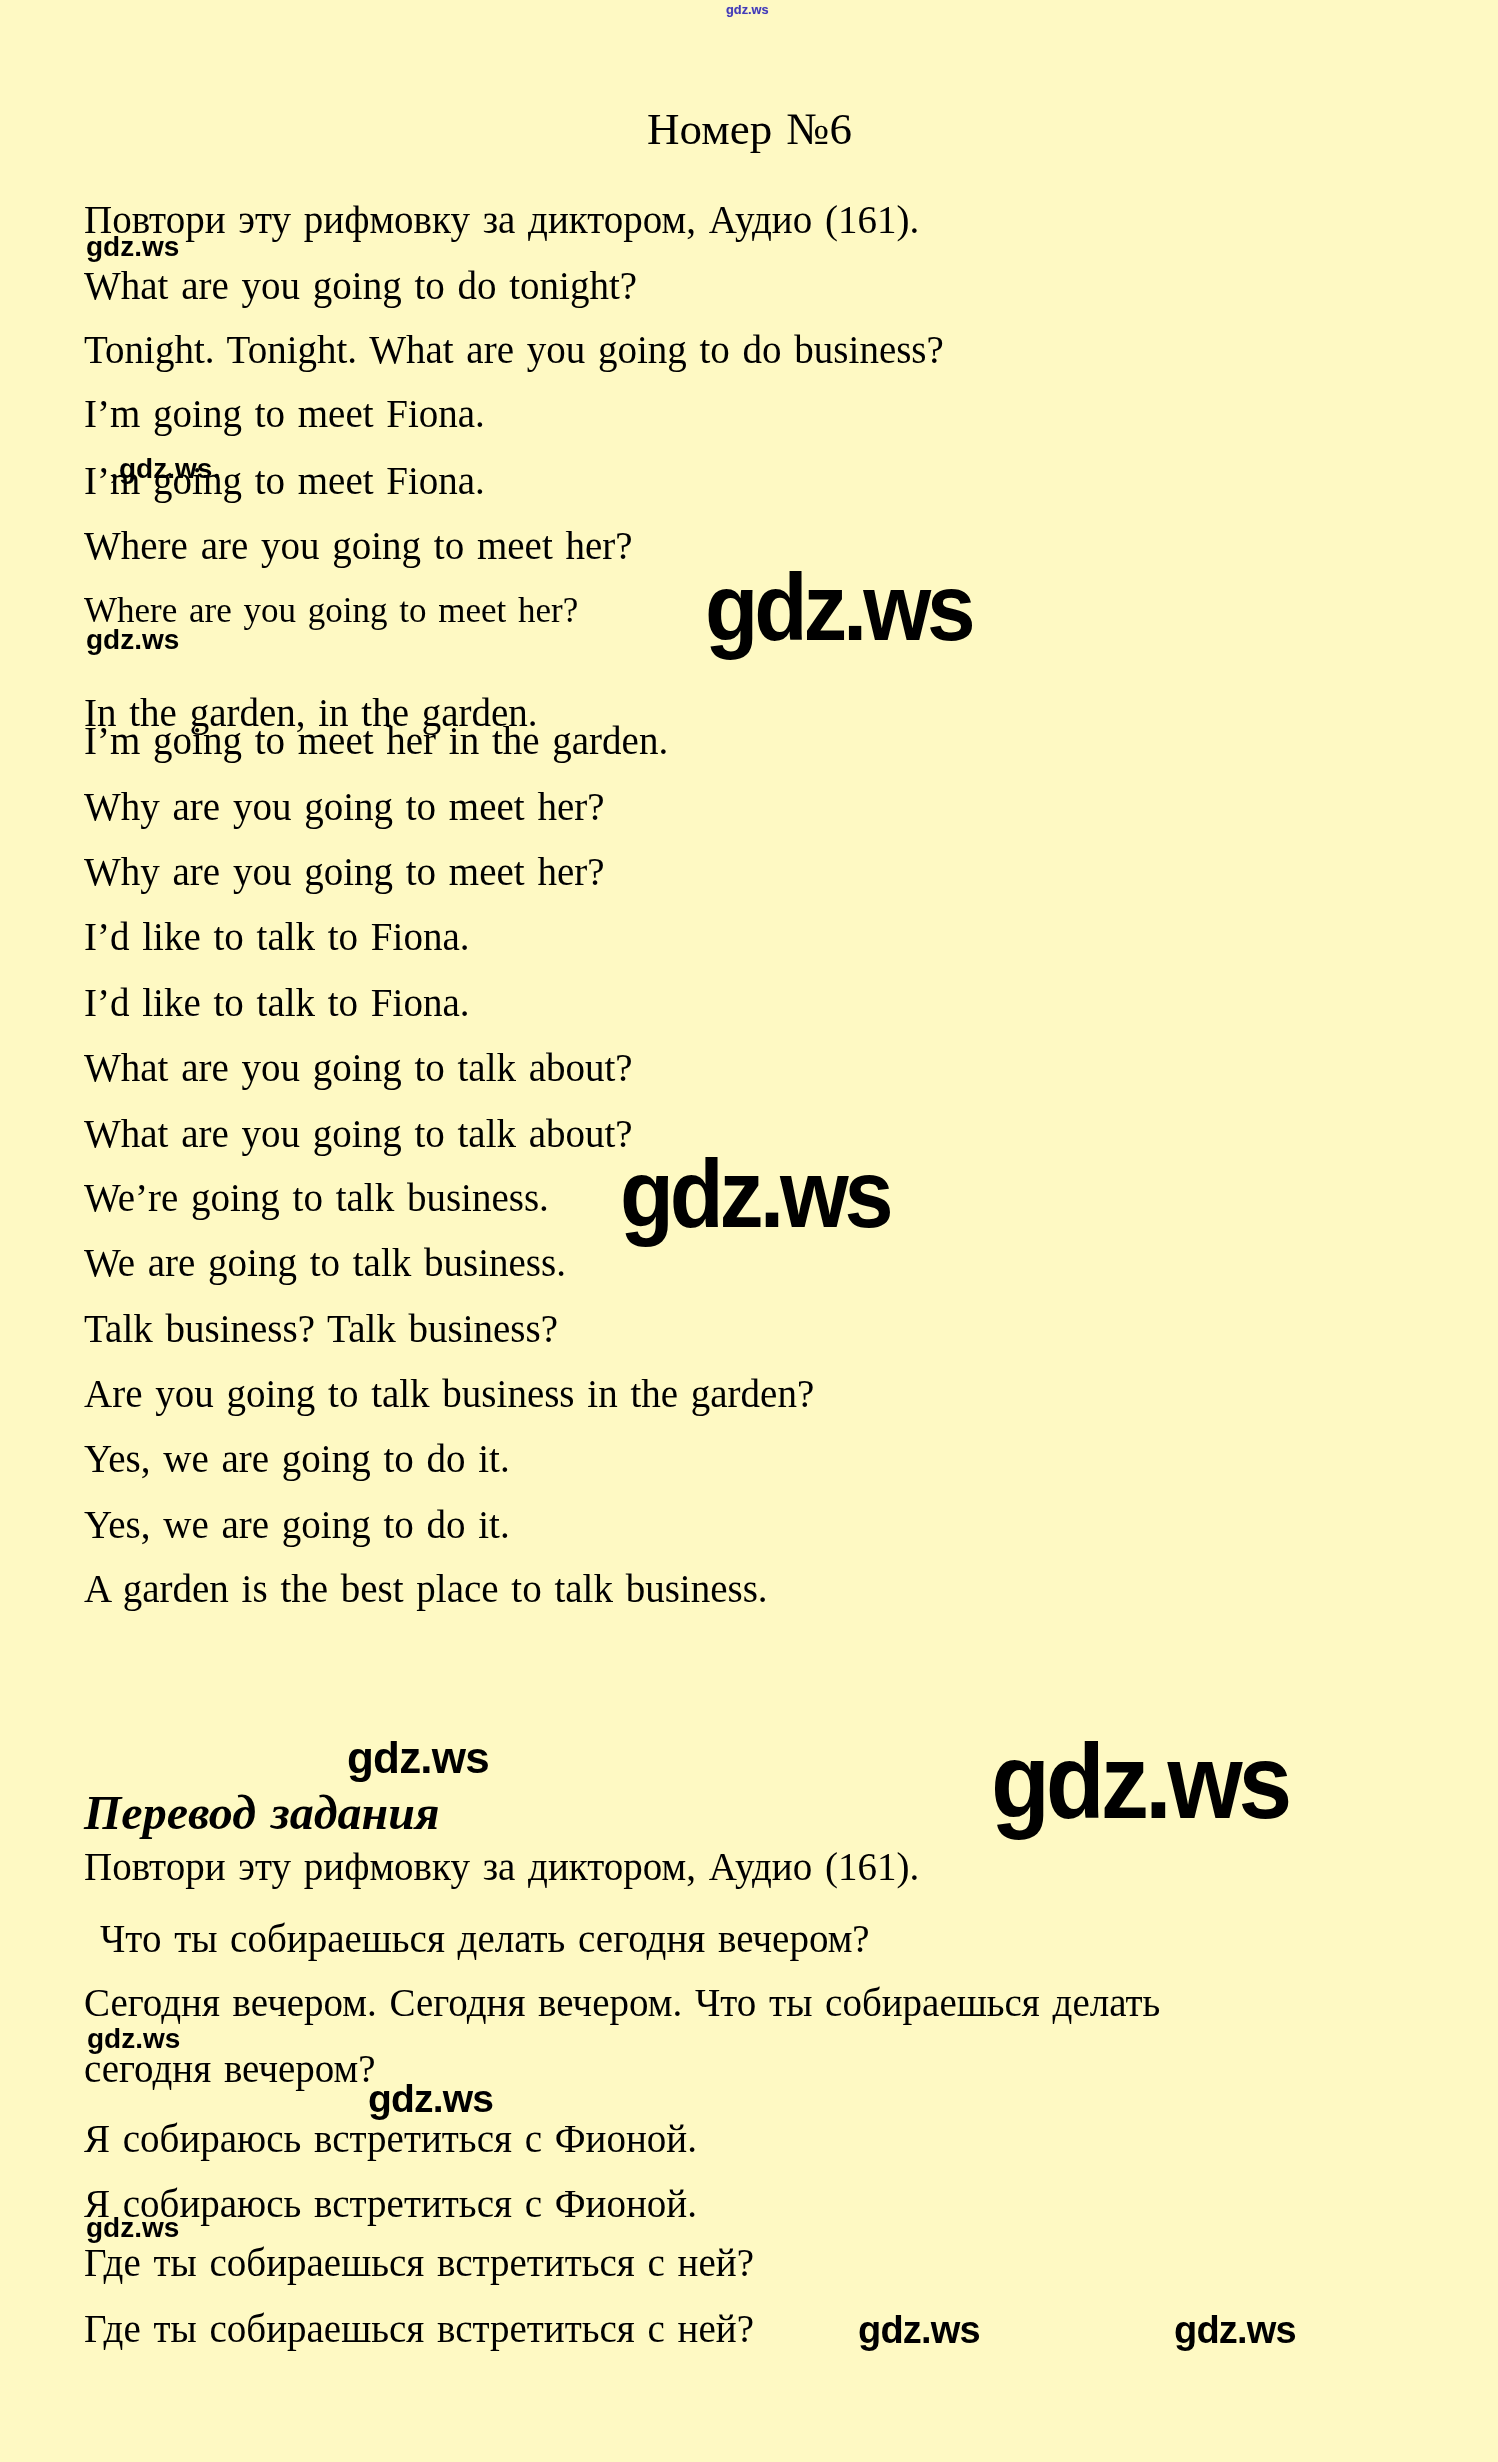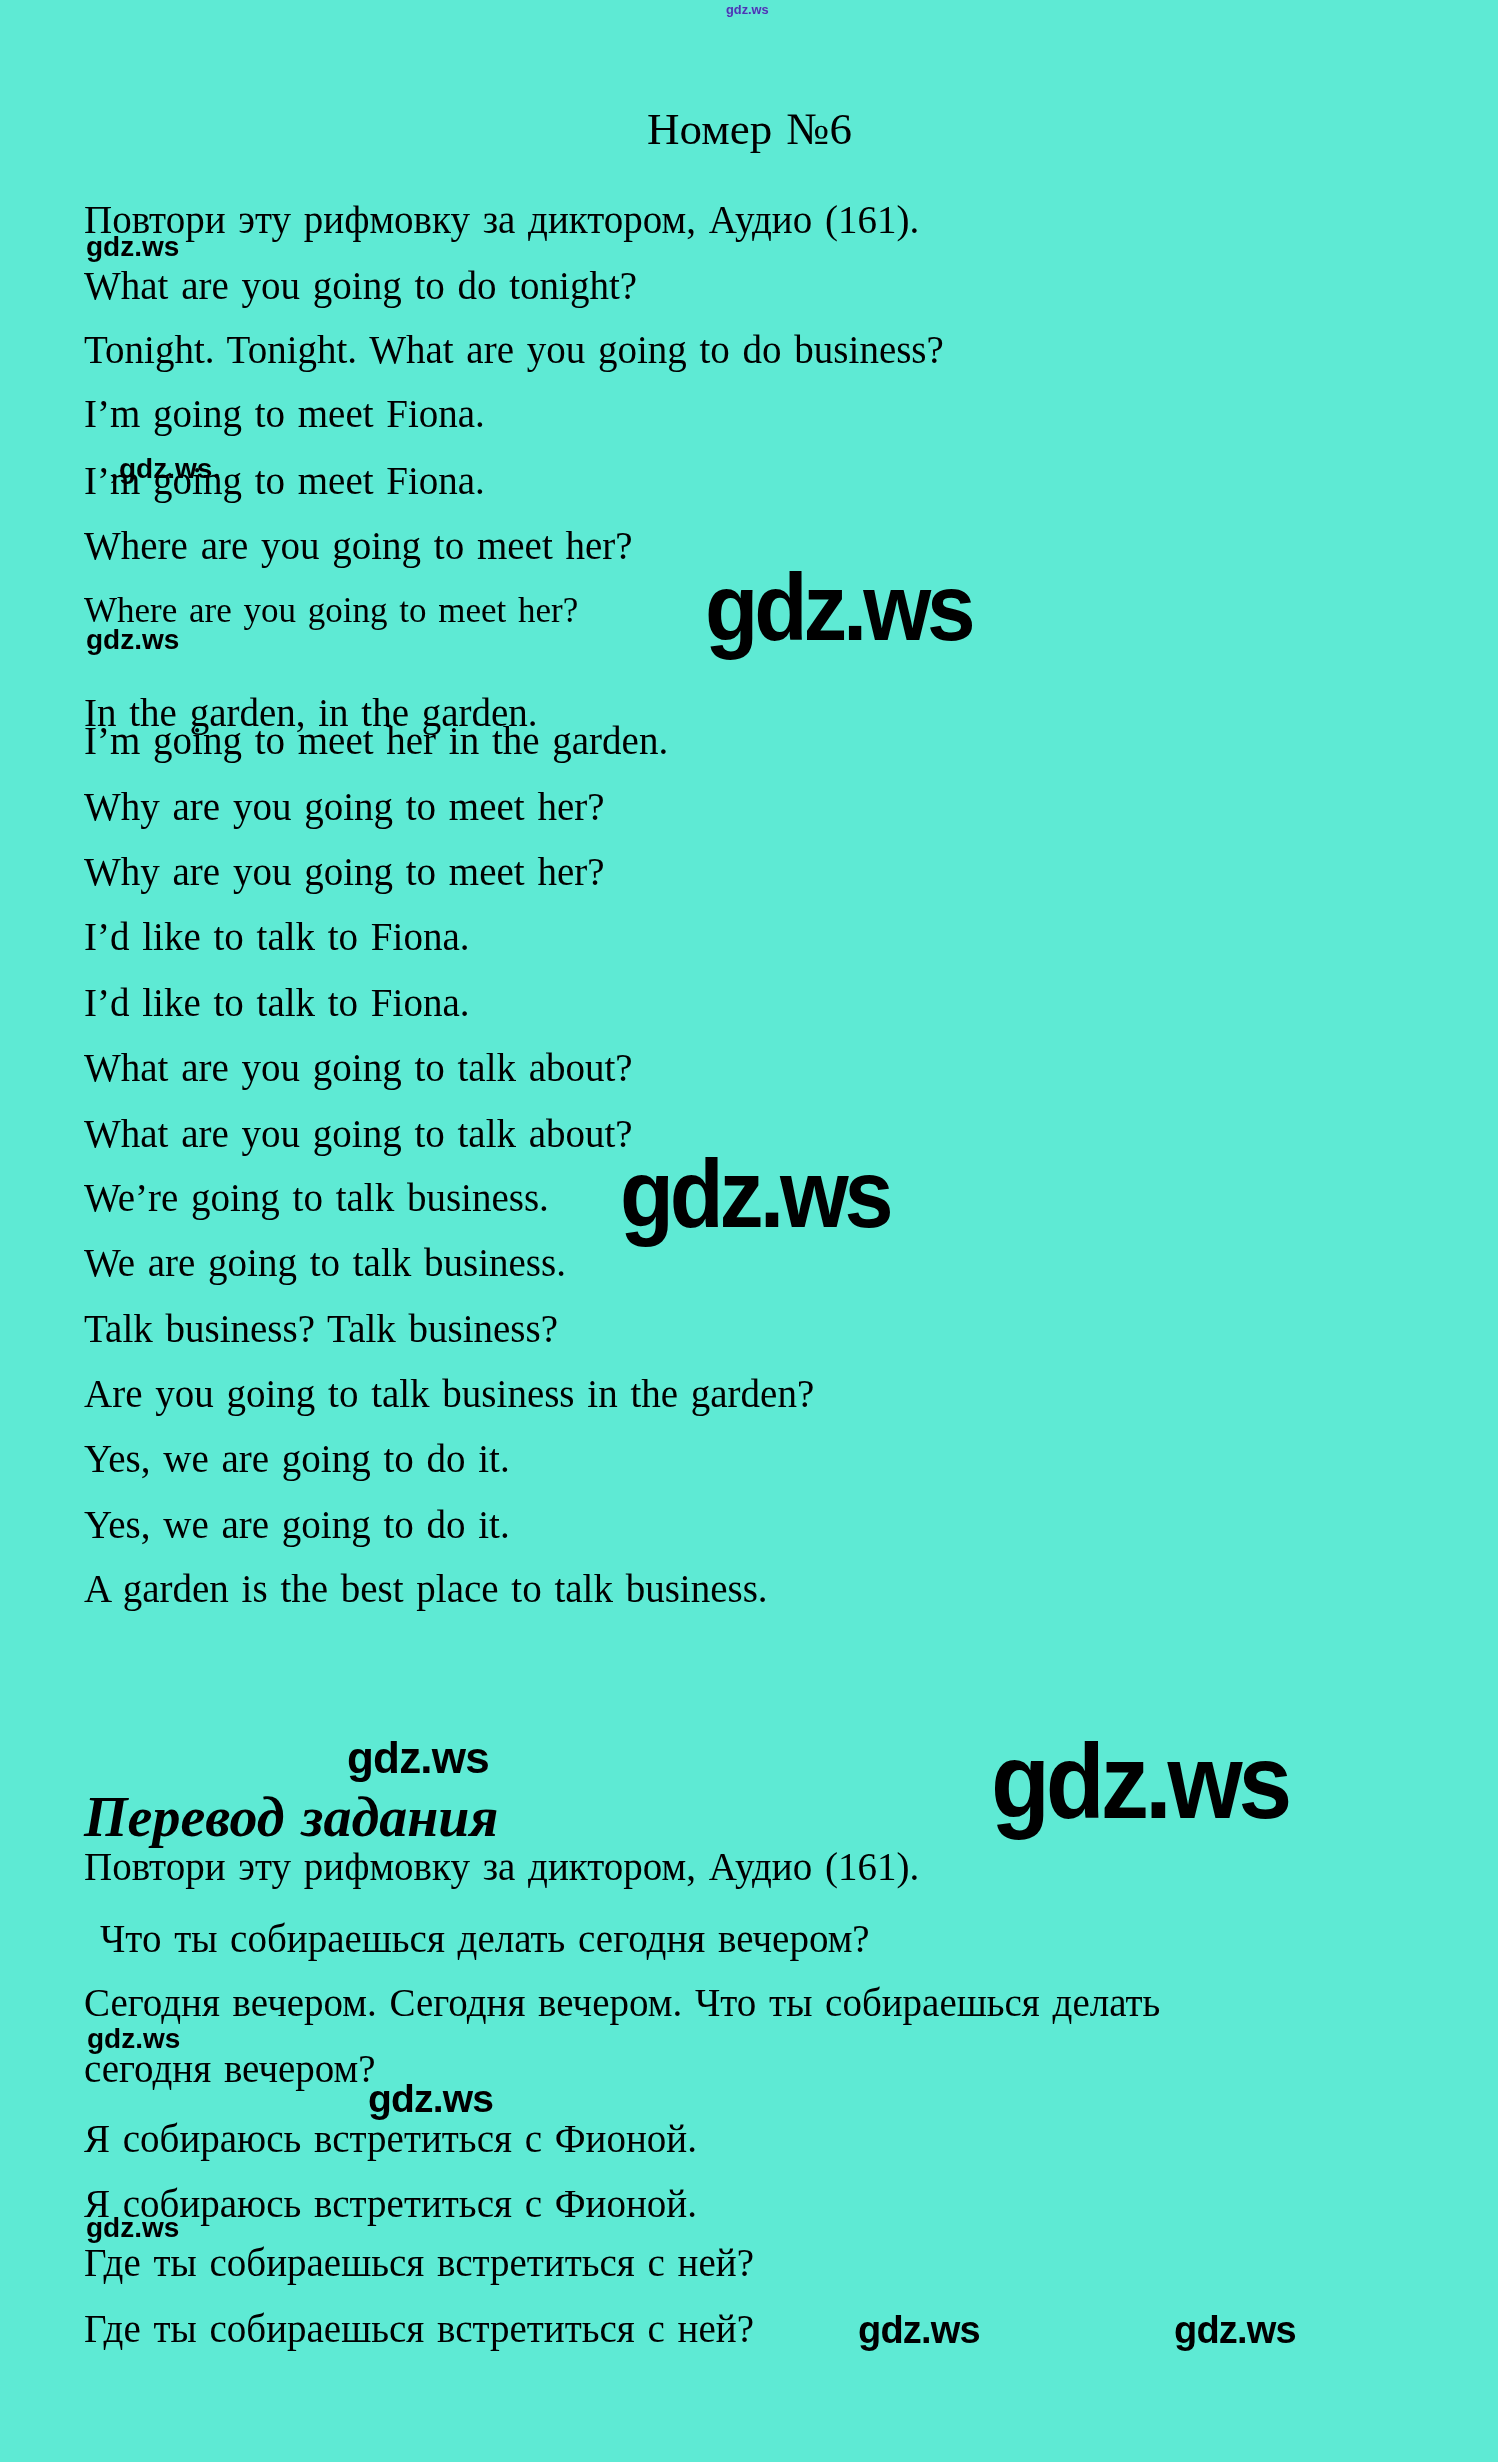--- a/index.html
+++ b/index.html
@@ -1,38 +1,38 @@
 <!DOCTYPE html>
 <html style="font-size:12px"><head>
 <meta charset="utf-8">
 <style>
   html,body{margin:0;padding:0;background:#ffffff;}
   .page{
     position:relative;
     width:1499px;
     height:2462px;
-    background:#5eead4;
+    background:#fef9c3;
     color:#000;
     font-family:"Liberation Serif", serif;
     overflow:hidden;
   }
   
   .t{
     position:absolute;
     left:84px;
     font-size:39px;
     line-height:1.15;
     white-space:nowrap;
     word-spacing:3px;
     color:#000;
   }
   .t.center{left:0;width:100%;text-align:center;}
   .t.small{font-size:35px;}
   .t.heading{font-size:45px;}
-  .t.bolditalic{font-weight:bold;font-style:italic;font-size:56px;font-family:Liberation Serif, serif;}
+  .t.bolditalic{font-weight:bold;font-style:italic;font-size:48px;font-family:Liberation Serif, serif;}
   
   .wm{
     position:absolute;
     font-family:"Liberation Sans", sans-serif;
     font-weight:700;
     white-space:nowrap;
     color:#000;
     line-height:1;
   }
   .wm-tiny{font-size:12.8px;color:#433cb4;text-shadow:0 0 0.8px #a9a5e0;font-weight:700;}

